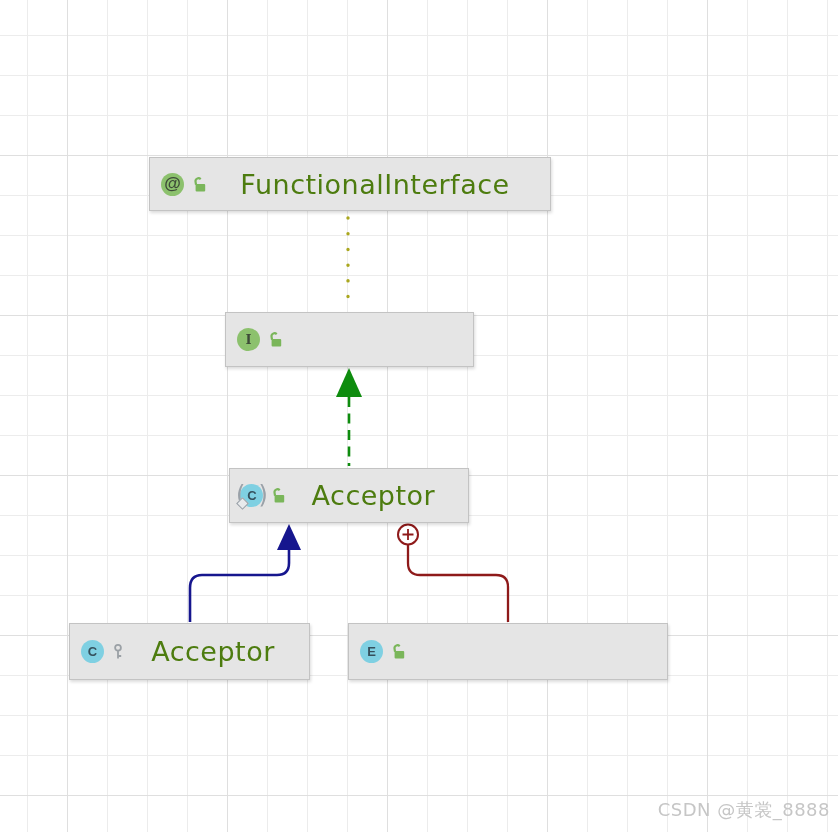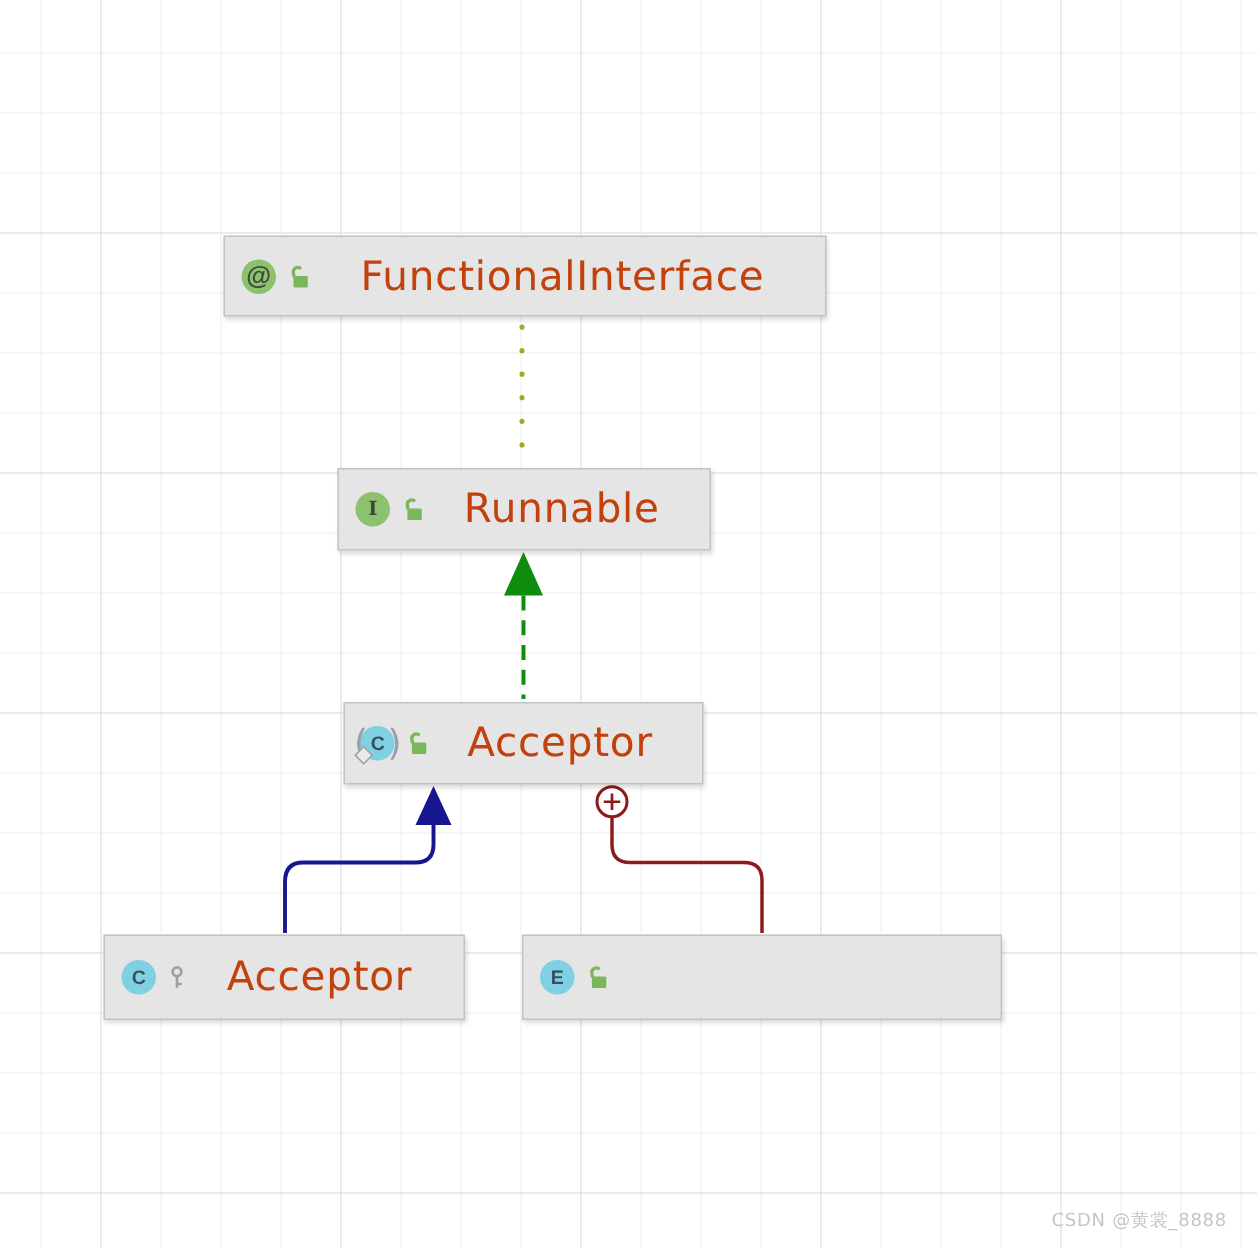--- a/index.html
+++ b/index.html
@@ -17,21 +17,21 @@
   }
   .edges{position:absolute;left:0;top:0;pointer-events:none;}
   .node{
     position:absolute;display:flex;align-items:center;
     background:#e5e5e5;border:1px solid #c3c3c3;
     box-shadow:1px 2px 3px rgba(0,0,0,0.14);
     padding-left:11px;box-sizing:border-box;
   }
   .label{
     flex:1;text-align:center;font-size:27px;letter-spacing:.5px;
-    color:#c2410c;white-space:nowrap;padding-right:8px;line-height:1;
+    color:#4d7c0f;white-space:nowrap;padding-right:8px;line-height:1;
     font-family:"DejaVu Sans",sans-serif;
   }
   .badge{
     width:23px;height:23px;border-radius:50%;flex:0 0 auto;
     display:flex;align-items:center;justify-content:center;
     font:bold 13px "Liberation Sans",sans-serif;
   }
   .badge.green{background:#8cc16d;color:#3d4a38;}
   .badge.blue{background:#7fd0e2;color:#35505c;}
   .badge.at{font-size:17px;font-weight:bold;}
@@ -41,22 +41,22 @@
   .paren{
     position:relative;z-index:2;color:#9aa1a8;font-size:24px;line-height:1;
     margin:0 -5px;font-family:"DejaVu Sans",sans-serif;top:-1px;
   }
   .diamond{
     position:absolute;z-index:3;left:-3px;bottom:0;
     width:7px;height:7px;background:#e8eaec;border:1.6px solid #969da4;
     transform:rotate(45deg);
   }
   .watermark{
-    position:absolute;right:20px;bottom:10px;
-    font-size:12px;color:#c6c6c6;letter-spacing:.5px;
+    position:absolute;right:8px;bottom:10px;
+    font-size:18px;color:#c6c6c6;letter-spacing:.5px;
     font-family:"DejaVu Sans",sans-serif;
   }
 </style>
 </head>
 <body>
 
 <div class="canvas">
 
   <svg class="edges" width="838" height="832" viewBox="0 0 838 832">
 
@@ -89,21 +89,20 @@
     </svg>
     <span class="label">FunctionalInterface</span>
   </div>
 
   <div class="node" style="left:225px;top:312px;width:249px;height:55px">
     <span class="badge green serif">I</span>
     <svg class="vis-icon" width="17" height="17" viewBox="0 0 17 17">
       <path d="M4.6 8.5 L4.6 5.6 A3 3 0 0 1 10.1 3.9" fill="none" stroke="#7ab65a" stroke-width="2.2" transform="rotate(-10 6 6)"></path>
       <rect x="4.6" y="8" width="9.6" height="7.6" rx="1" fill="#7ab65a"></rect>
     </svg>
-    <span class="label">Runnable</span>
   </div>
 
   <div class="node" style="left:229px;top:468px;width:240px;height:55px">
     <span class="cluster">
       <span class="paren">(</span>
       <span class="badge blue">C</span>
       <span class="paren">)</span>
       <span class="diamond"></span>
     </span>
     <svg class="vis-icon" width="17" height="17" viewBox="0 0 17 17">

